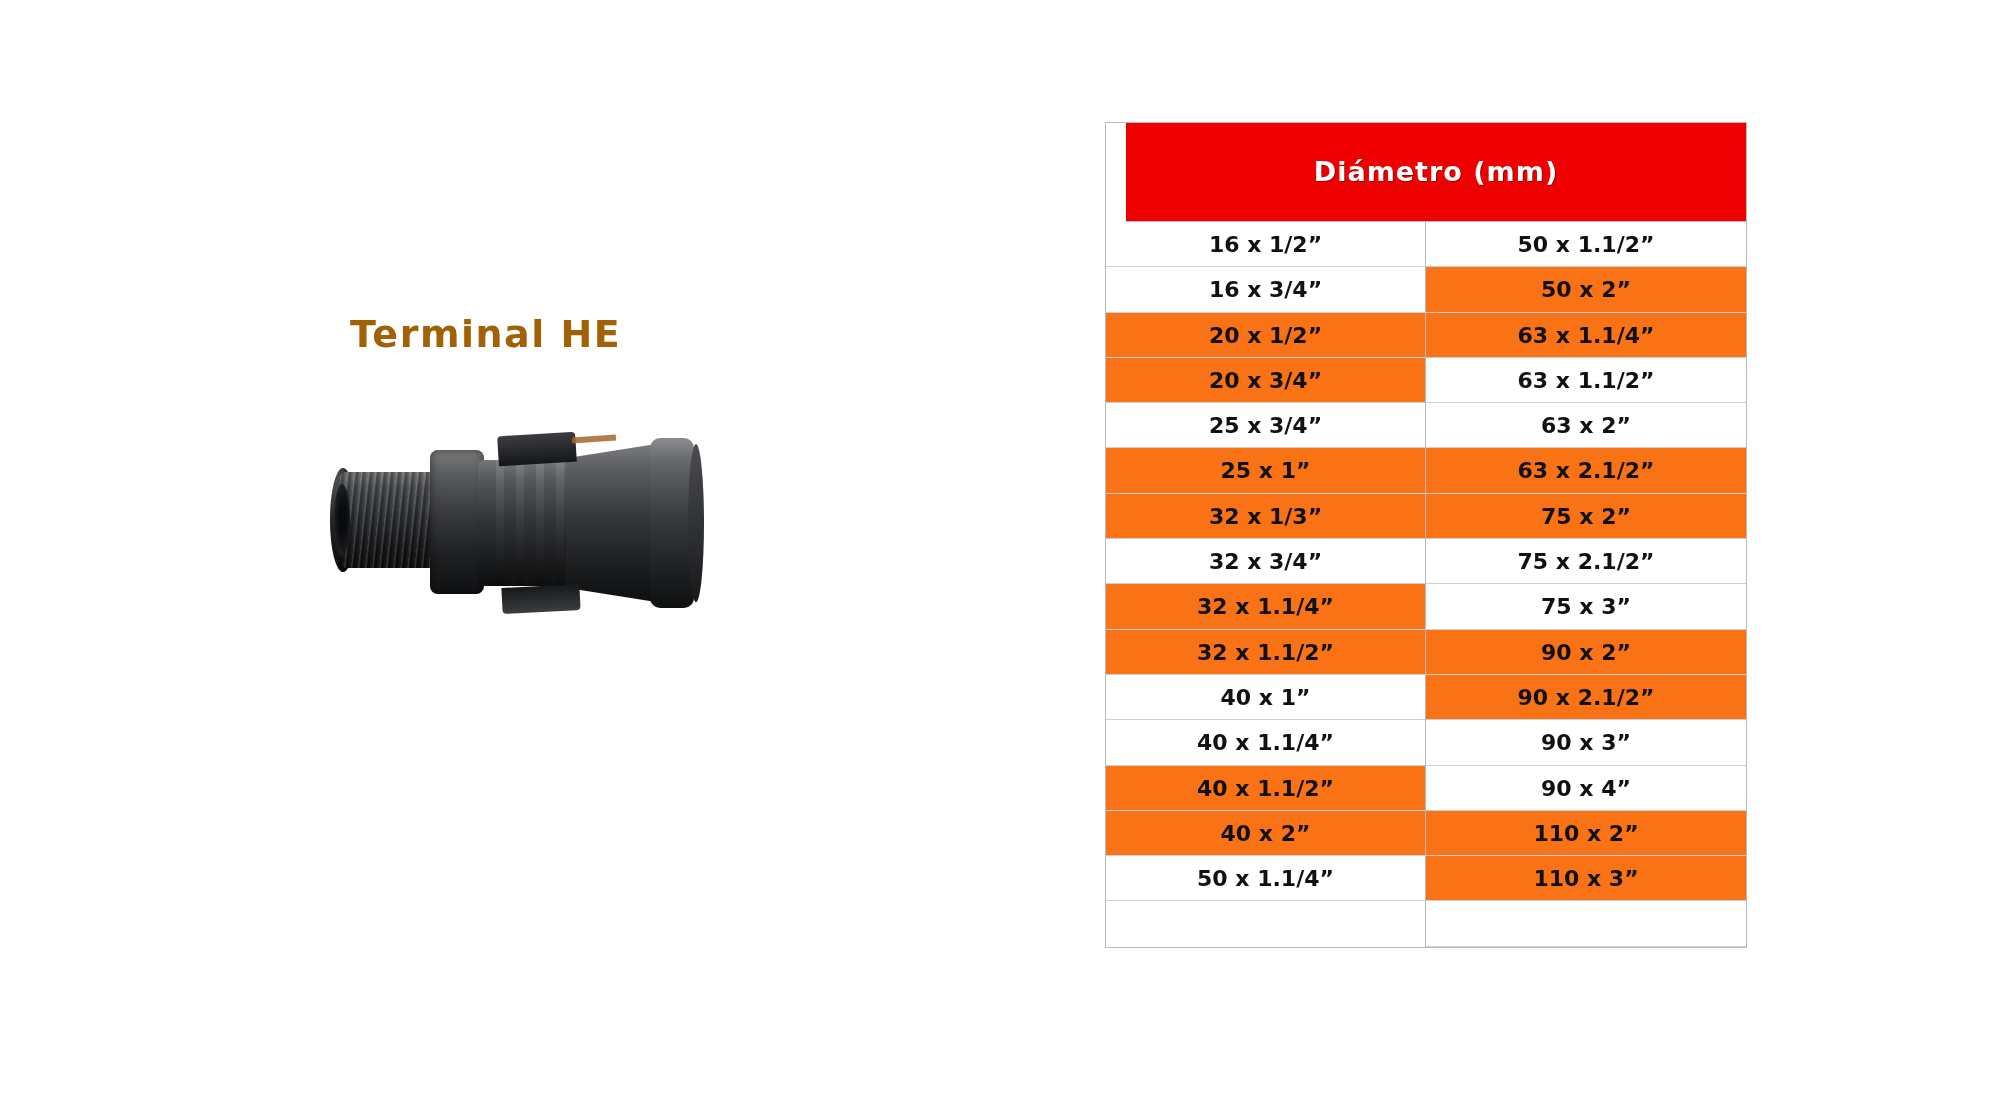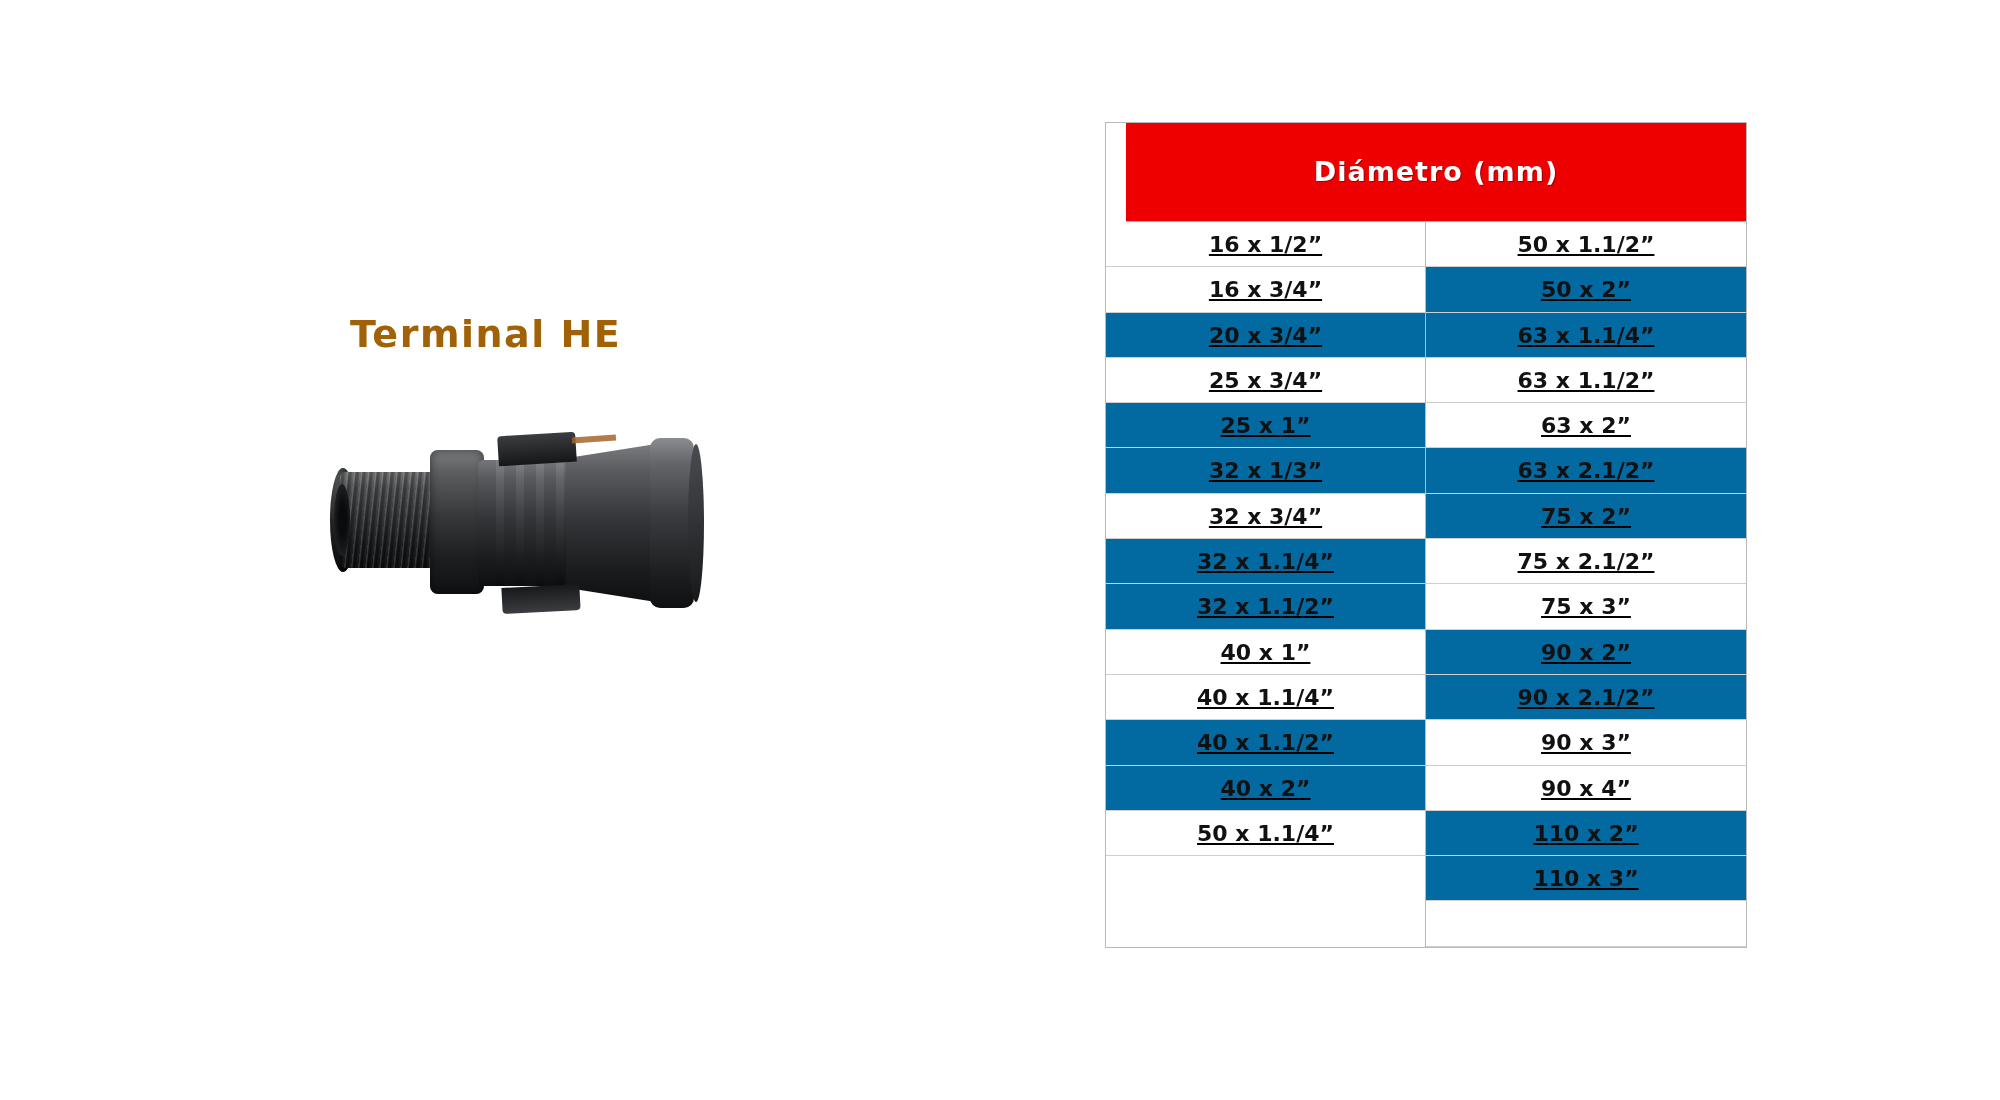--- a/index.html
+++ b/index.html
@@ -198,35 +198,34 @@
     border-bottom: 1px solid #b9b9b9;
     text-shadow: 1px 1px 0 rgba(0,0,0,.35);
     margin-left: 20px;
   }
   #table-body {
     display: flex;
   }
   .table-col {
     width: 50%;
     box-sizing: border-box;
-    text-decoration: underline;
   }
   .table-col.left-col { border-right: 1px solid #b9b9b9; }
   .cell {
     height: 45.3px;
     line-height: 45.3px;
     text-align: center;
     font-size: 22px;
     font-weight: bold;
     color: #111111;
     border-bottom: 1px solid #cfcfcf;
     box-sizing: border-box;
     white-space: nowrap;
   }
-  .cell.shaded { background: #0369a1; }
+  .cell.shaded { background: #f97316; }
   .cell.plain  { background: #ffffff; }
   .cell.blank  { background: #ffffff; }
 </style>
 </head>
 <body>
 
 <div id="product-panel">
 
   <div id="product-title">Terminal HE</div>
 
@@ -253,20 +252,21 @@
     <div class="spec-tick" style="left:252px; top:26px; width:44px; height:6px; transform:rotate(-4deg);"></div>
   </div>
 </div>
 
 <div id="diameter-table">
   <div id="table-header">Diámetro (mm)</div>
   <div id="table-body">
     <div class="table-col left-col">
         <div class="cell plain">16 x 1/2”</div>
         <div class="cell plain">16 x 3/4”</div>
+        <div class="cell shaded">20 x 1/2”</div>
         <div class="cell shaded">20 x 3/4”</div>
         <div class="cell plain">25 x 3/4”</div>
         <div class="cell shaded">25 x 1”</div>
         <div class="cell shaded">32 x 1/3”</div>
         <div class="cell plain">32 x 3/4”</div>
         <div class="cell shaded">32 x 1.1/4”</div>
         <div class="cell shaded">32 x 1.1/2”</div>
         <div class="cell plain">40 x 1”</div>
         <div class="cell plain">40 x 1.1/4”</div>
         <div class="cell shaded">40 x 1.1/2”</div>

